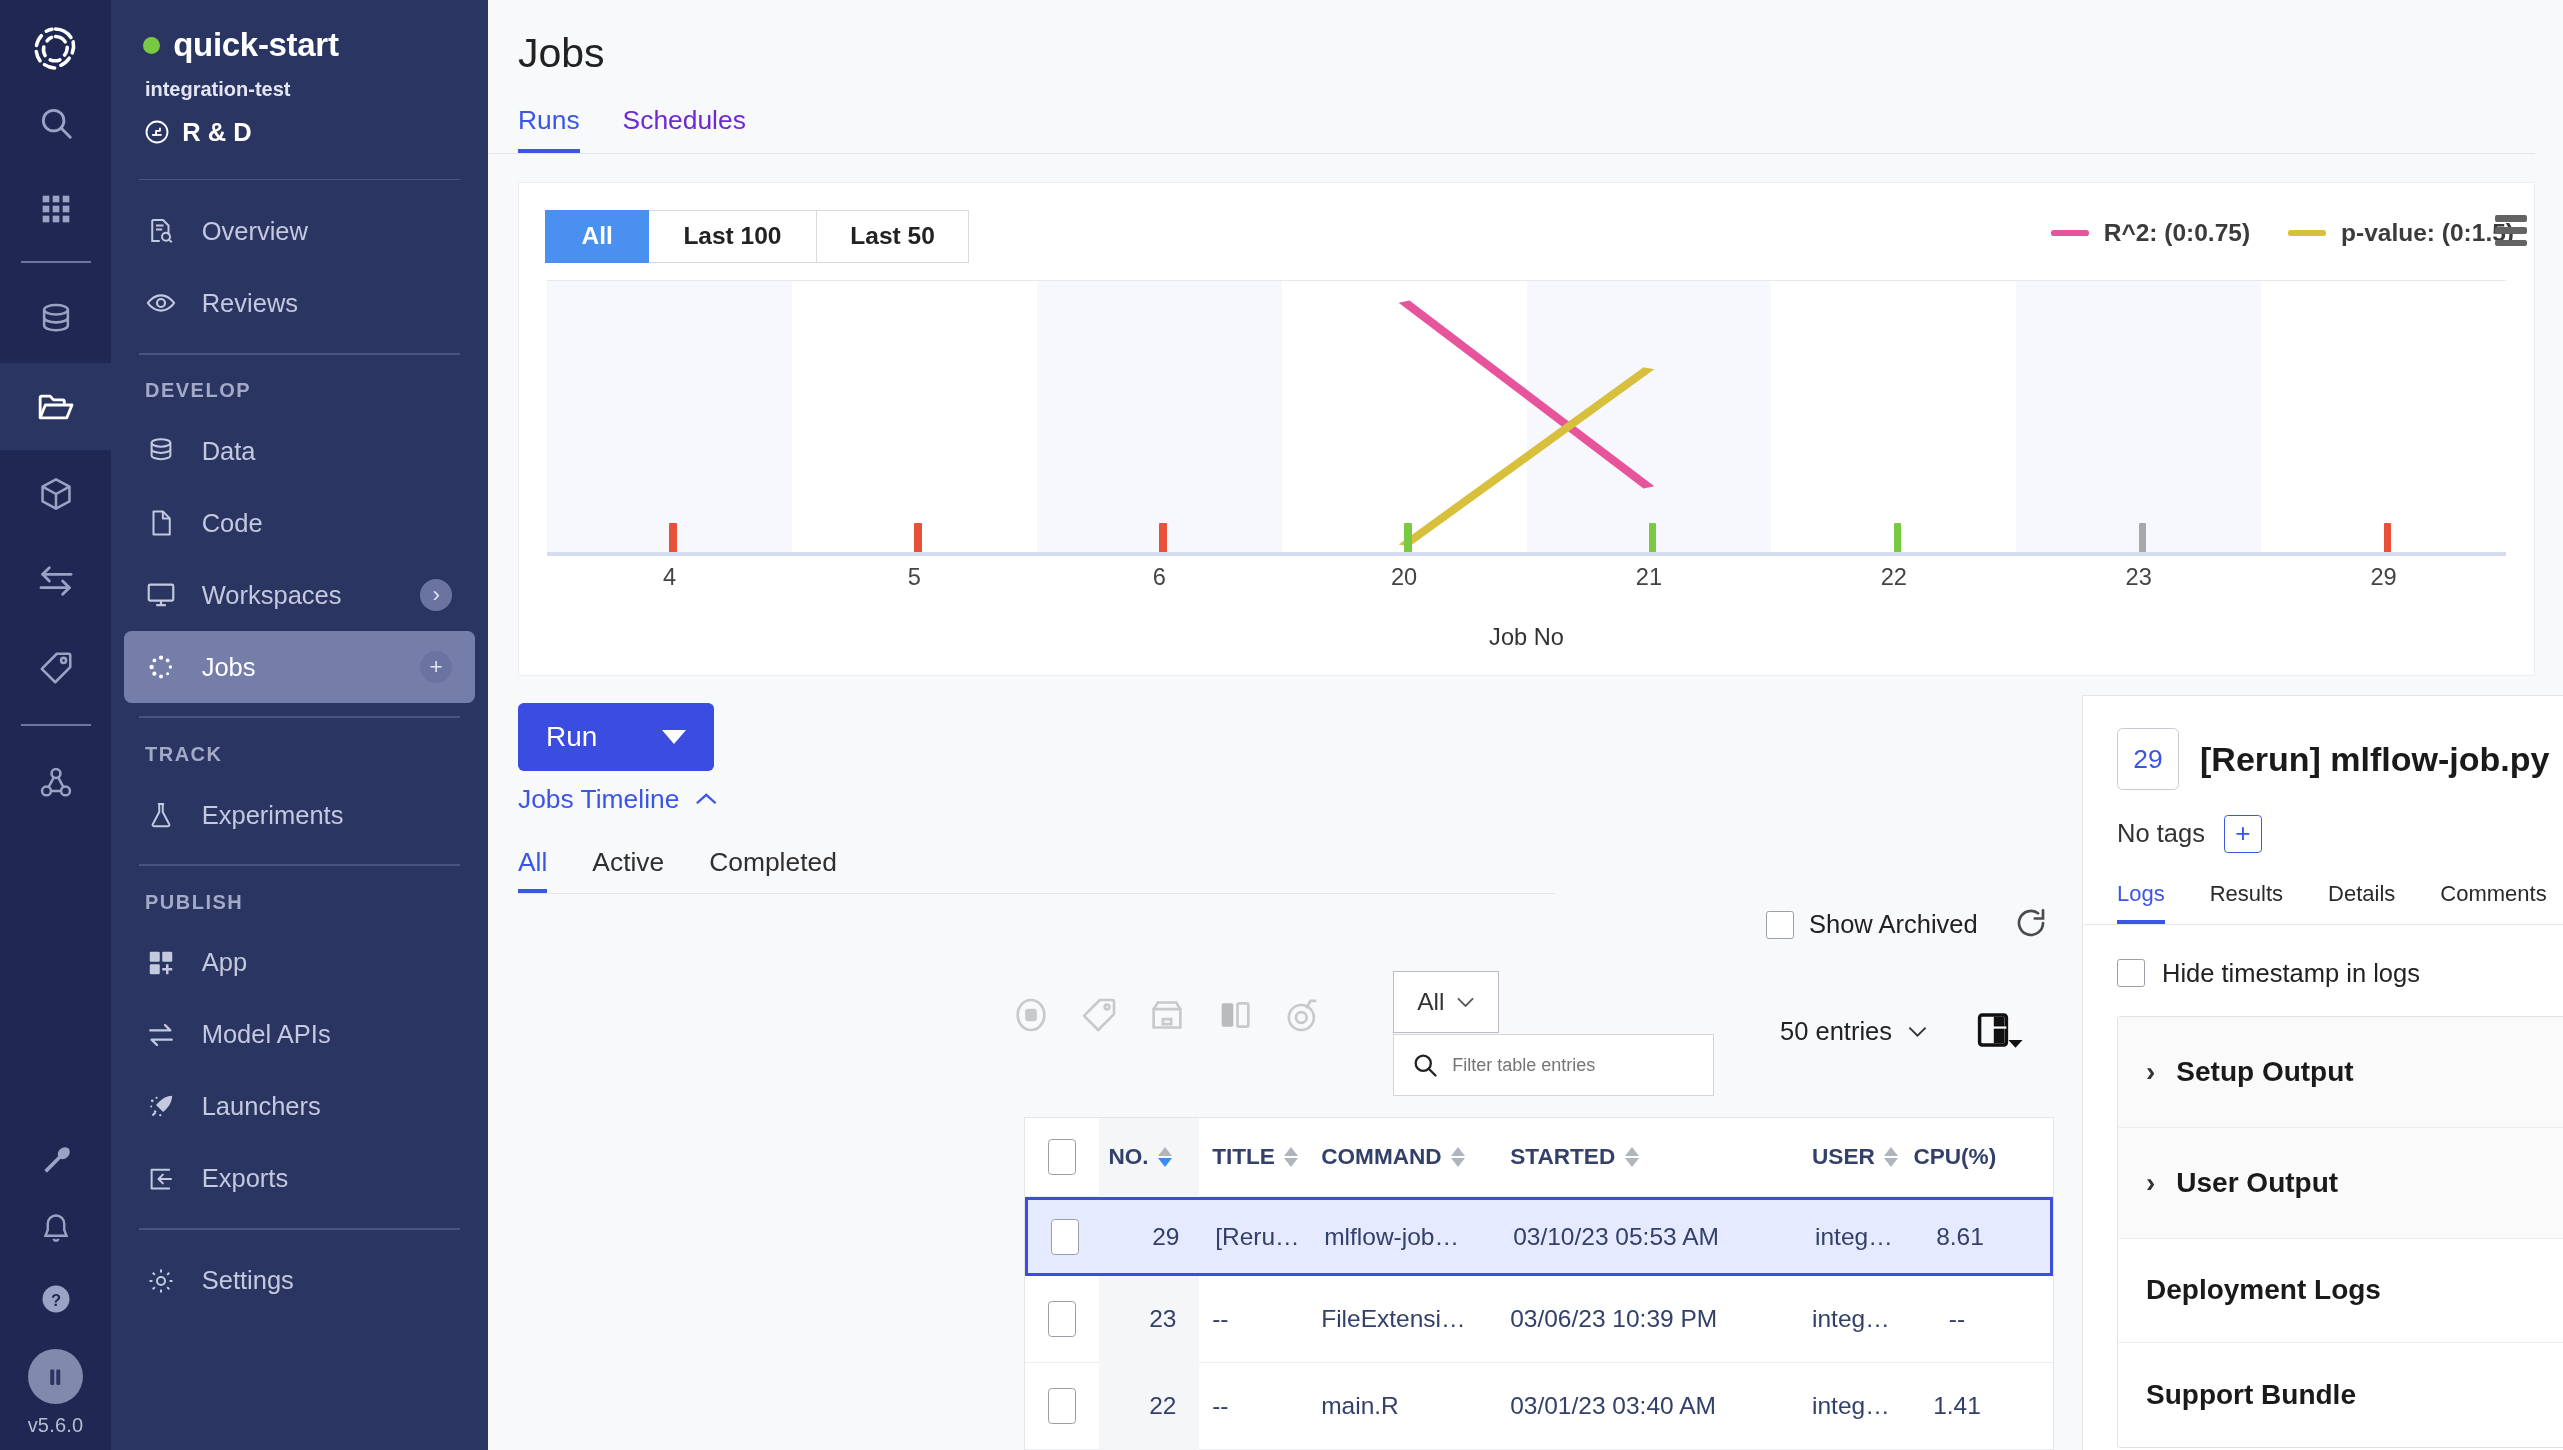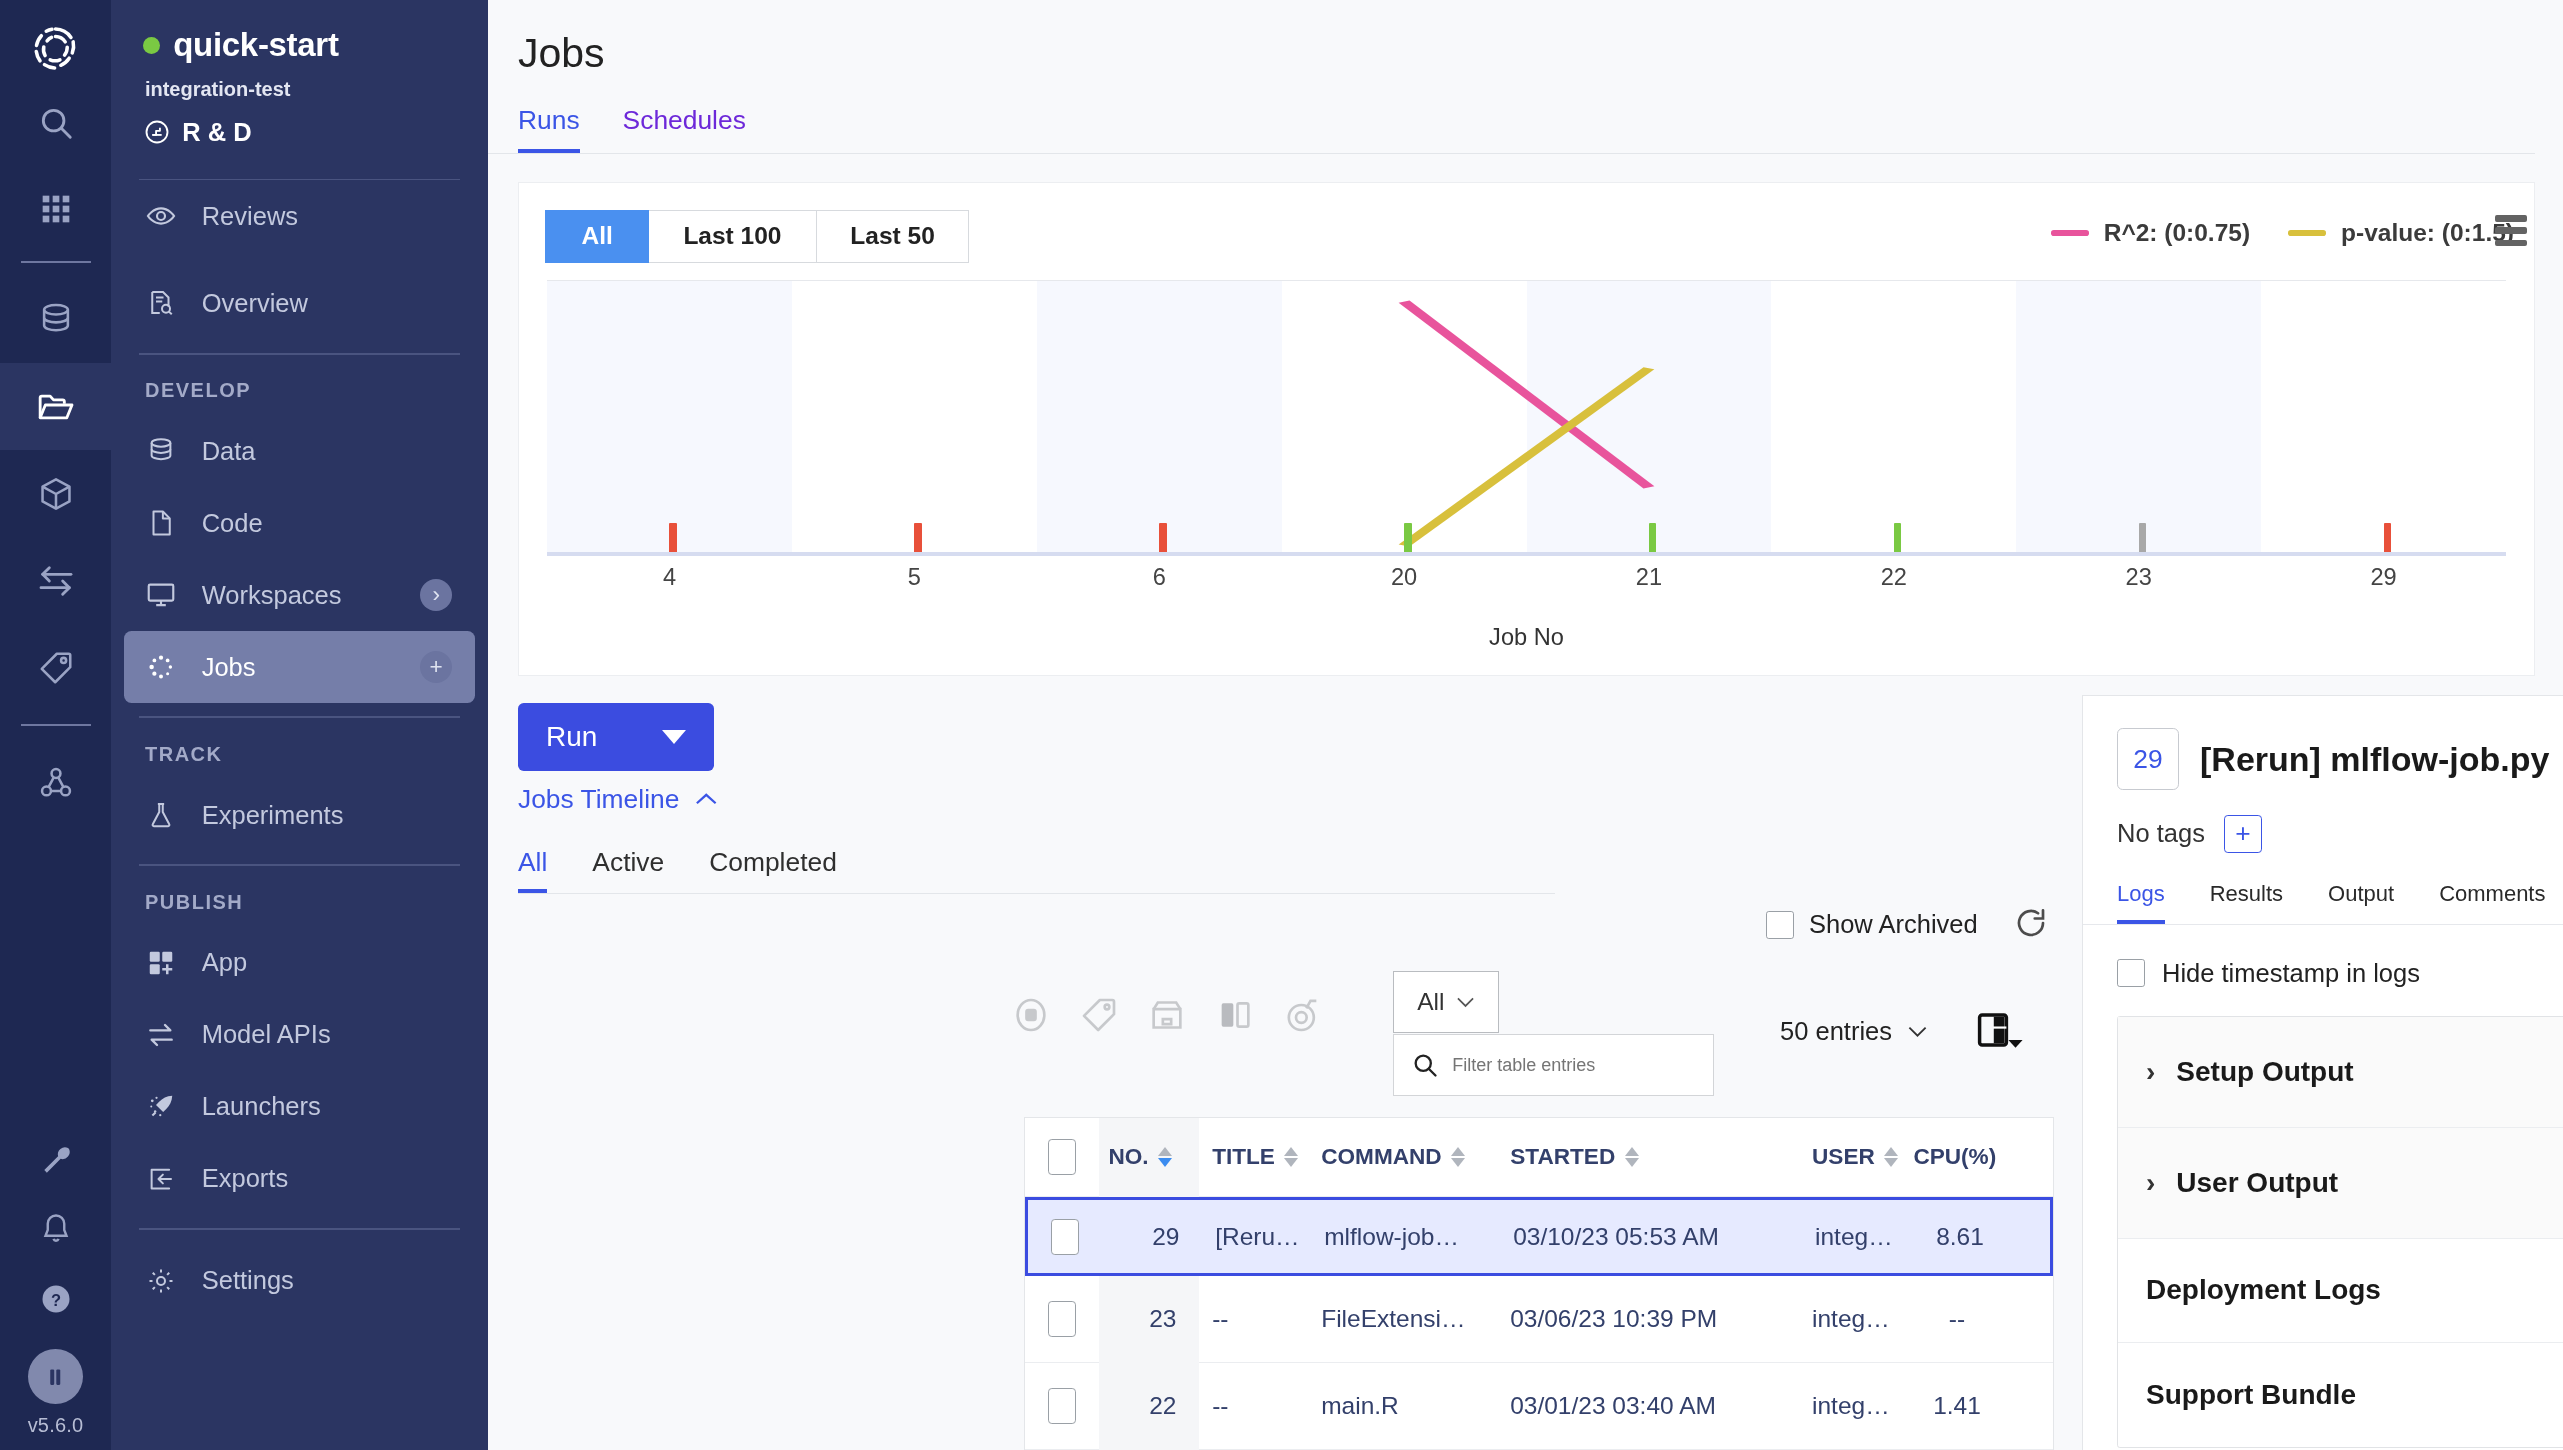--- a/index.html
+++ b/index.html
@@ -285,40 +285,40 @@
               <circle cx="12" cy="12" r="9"></circle>
               <path d="M8 14.5h3.2V11H14.5V8.3" stroke-linejoin="round"></path>
               <path d="M8 14.5h8"></path>
             </svg>
         </span>
         <span class="org-name">R &amp; D</span>
       </div>
     </div>
     <div class="nav-sep" style="margin-top:7.5px;"></div>
 
-    <div class="nav-item">
-      <span class="ni-ico">
-        <svg width="32" height="32" viewBox="0 0 24 24" fill="none" stroke="#c3c9de" stroke-width="1.6">
-            <path d="M2.2 12S5.8 6.3 12 6.3 21.8 12 21.8 12 18.2 17.7 12 17.7 2.2 12 2.2 12z"></path>
-            <circle cx="12" cy="12" r="3"></circle>
-          </svg>
-      </span>
-      <span>Reviews</span>
-    </div>
     <div class="nav-item" style="margin-top:15px;">
       <span class="ni-ico">
         <svg width="30" height="30" viewBox="0 0 24 24" fill="none" stroke="#c3c9de" stroke-width="1.6">
             <path d="M5 3.2h8.6L18 7.6V15"></path>
             <path d="M5 3.2V20h6"></path>
             <path d="M8 7.5h6M8 10.8h5"></path>
             <circle cx="16" cy="16.6" r="3.2"></circle>
             <path d="M18.3 18.9 20.6 21"></path>
           </svg>
       </span>
       <span>Overview</span>
+    </div>
+    <div class="nav-item">
+      <span class="ni-ico">
+        <svg width="32" height="32" viewBox="0 0 24 24" fill="none" stroke="#c3c9de" stroke-width="1.6">
+            <path d="M2.2 12S5.8 6.3 12 6.3 21.8 12 21.8 12 18.2 17.7 12 17.7 2.2 12 2.2 12z"></path>
+            <circle cx="12" cy="12" r="3"></circle>
+          </svg>
+      </span>
+      <span>Reviews</span>
     </div>
 
     <div class="nav-sep" style="margin-top:13.2px;"></div>
     <div class="nav-group">DEVELOP</div>
 
     <div class="nav-item">
       <span class="ni-ico">
         <svg width="30" height="30" viewBox="0 0 24 24" fill="none" stroke="#c3c9de" stroke-width="1.6">
             <ellipse cx="12" cy="5.5" rx="7.5" ry="3"></ellipse>
             <path d="M4.5 5.5v5c0 1.7 3.4 3 7.5 3s7.5-1.3 7.5-3v-5"></path>
@@ -691,21 +691,21 @@
       </div>
 
       <div class="tags">
         <span>No tags</span>
         <span class="plus-box">+</span>
       </div>
 
       <div class="d-tabs">
         <div class="dt active">Logs</div>
         <div class="dt">Results</div>
-        <div class="dt">Output</div>
+        <div class="dt">Details</div>
         <div class="dt">Comments</div>
 
       </div>
 
       <div class="hide-ts">
         <span class="cbx"></span>
         <span>Hide timestamp in logs</span>
       </div>
 
       <div class="logs-box">

